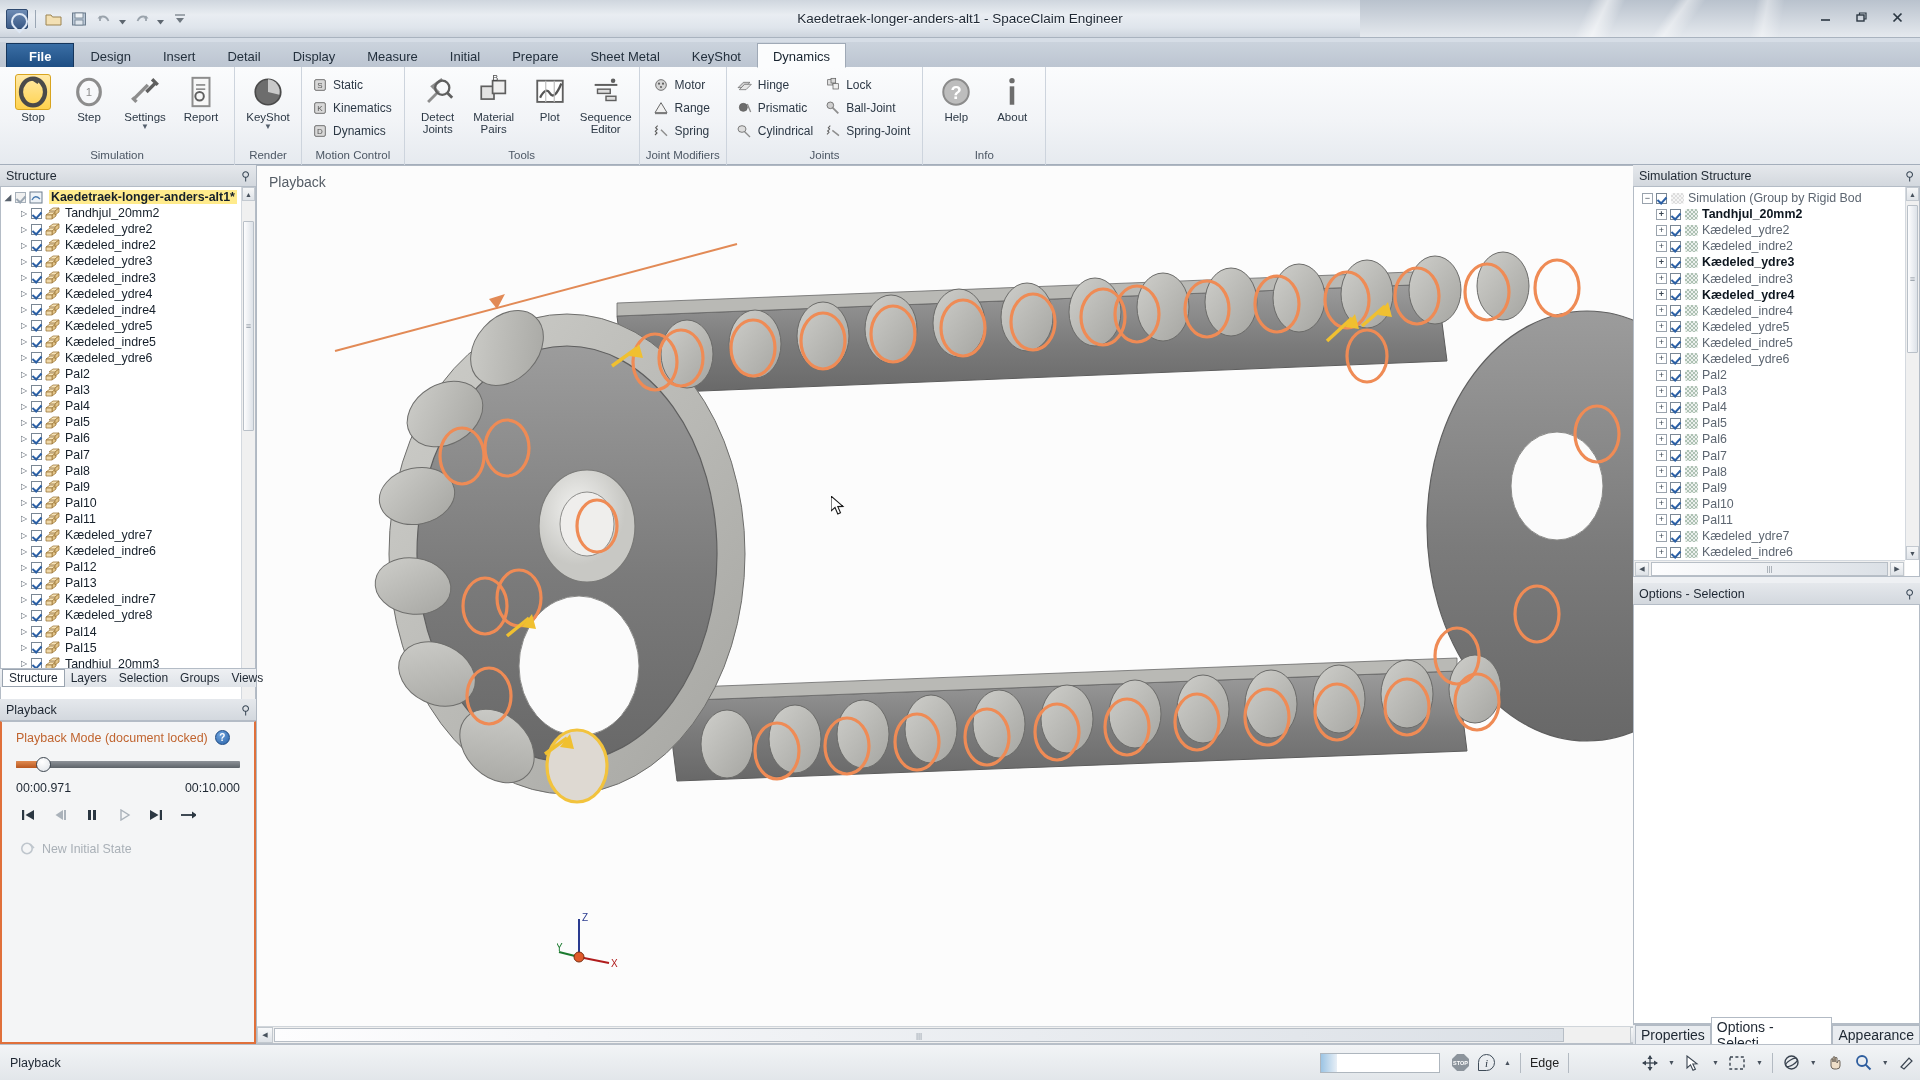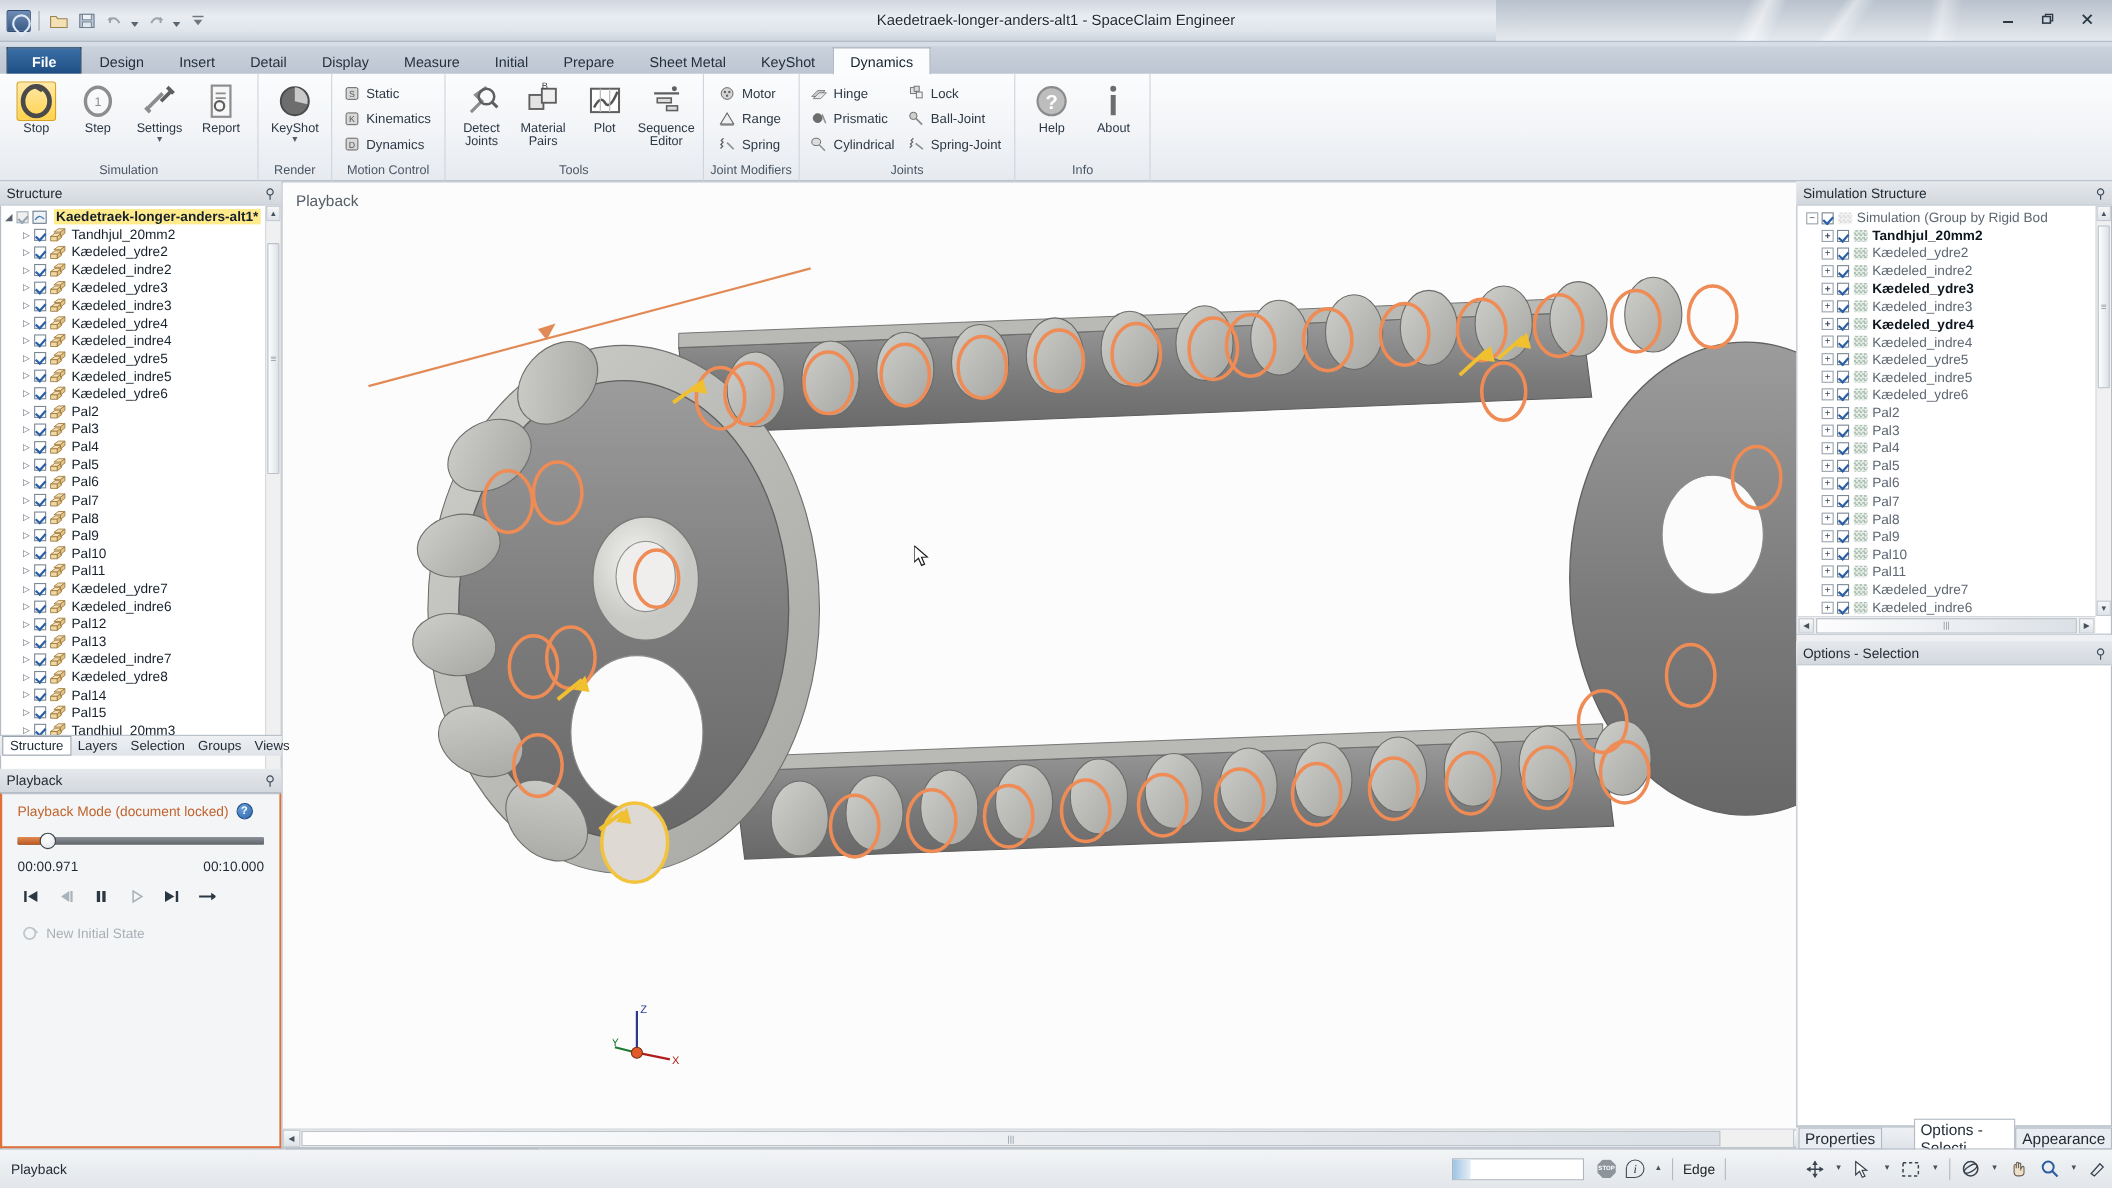--- a/index.html
+++ b/index.html
@@ -255,21 +255,21 @@
   .options-panel {
     position:absolute; left:0; top:418px; right:0; bottom:20px; background:#eef0f3;
   }
   .options-body { position:absolute; left:0; top:22px; right:0; bottom:0; background:#fff; border:1px solid #b4bcc6; border-top:none;}
   .right-tabs {
     position:absolute; left:0; right:0; bottom:0; height:20px;
     background:linear-gradient(180deg,#eef0f3,#dfe3e8); border-top:1px solid #b4bcc6;
     display:flex; align-items:center; padding-left:2px;
   }
   .rtabb { font-size:14px; padding:1px 5px; color:#1e2732; border:1px solid #b2bac4; background:#e9ecf0;}
-  .rtabb.active { background:#fff;margin-left:29px; }
+  .rtabb.active { background:#fff; }
 
   
   .statusbar {
     position:absolute; left:0; bottom:0; width:1920px; height:36px;
     background:linear-gradient(180deg,#f2f4f6,#e2e6ea);
     border-top:1px solid #b8bfc8; display:flex; align-items:center;
   }
   .sb-left { font-size:12.5px; color:#1e2732; padding-left:10px; }
   .sb-progress {
     position:absolute; left:1320px; top:8px; width:120px; height:20px;

